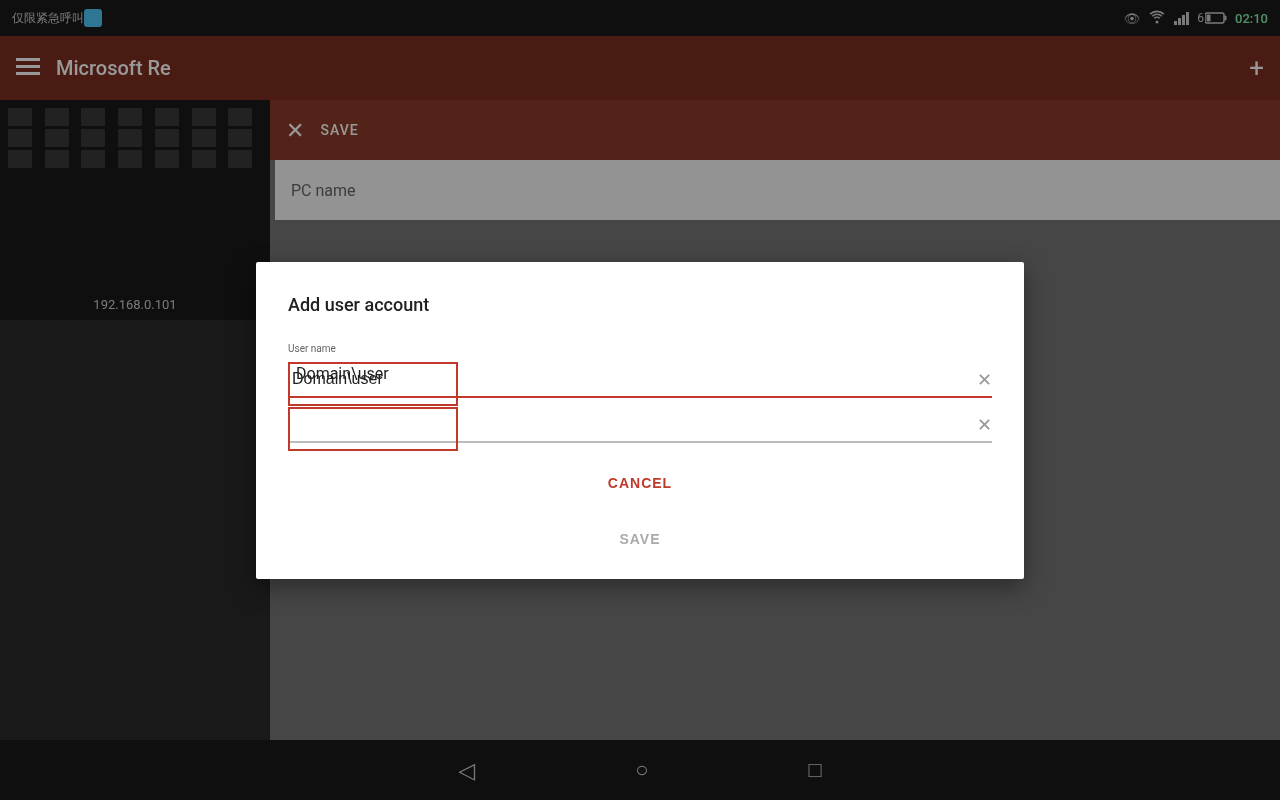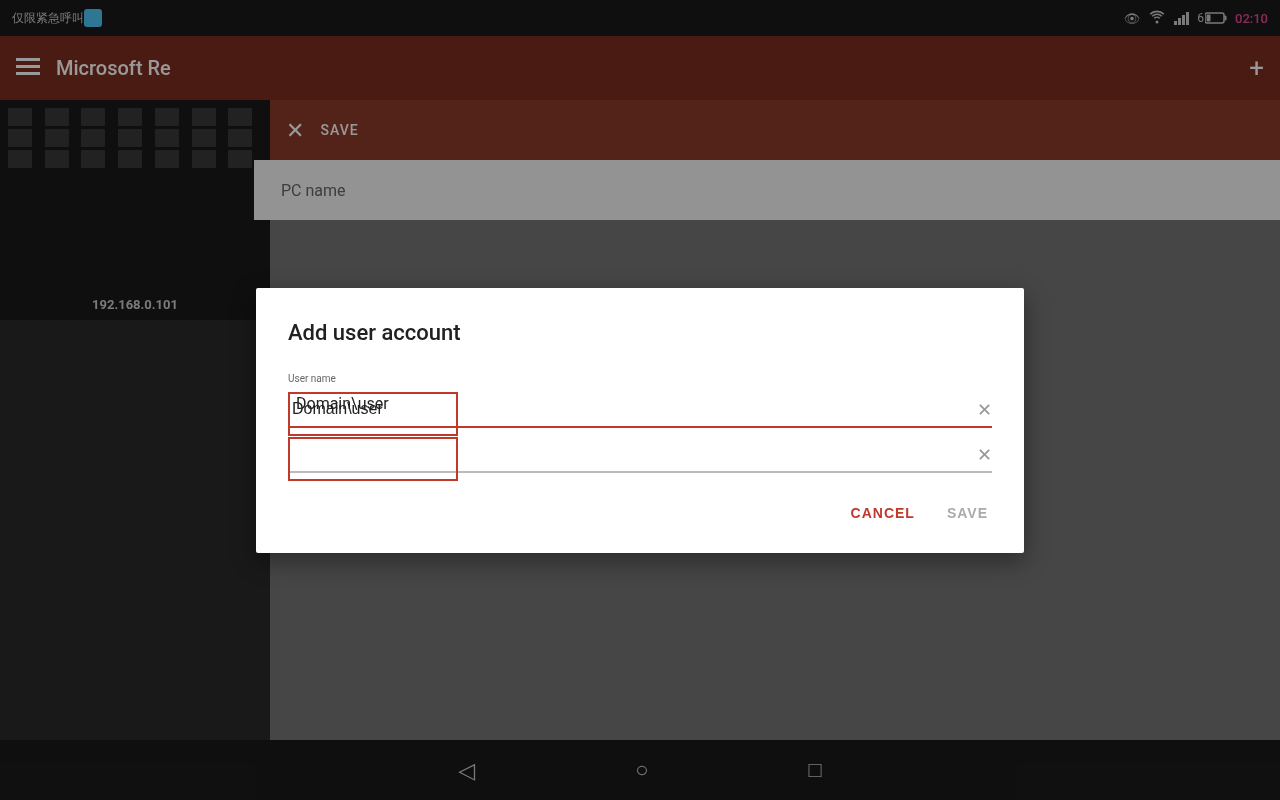--- a/index.html
+++ b/index.html
@@ -102,47 +102,46 @@
       color: #fff;
       font-size: 14px;
       font-weight: 500;
       letter-spacing: 1px;
       cursor: pointer;
     }
 
     
     .pc-name-area {
       position: absolute;
-      top: 160px; left: 254px; right: 0;
+      top: 160px; left: 275px; right: 0;
       height: 60px;
       background: #f5f5f5;
       display: flex;
       align-items: center;
-      padding: 0 27px;
+      padding: 0 16px;
       z-index: 84;
     }
     .pc-name-label {
       color: #666;
       font-size: 16px;
     }
 
     
     .sidebar-thumb {
       position: absolute;
       top: 100px; left: 0; width: 270px; bottom: 60px;
       background: #2a2a2a;
       z-index: 83;
       overflow: hidden;
     }
     .thumb-desktop {
       width: 100%;
       height: 220px;
       background: #1a1a1a;
       position: relative;
-      font-weight: bold;
     }
     .thumb-icons {
       display: grid;
       grid-template-columns: repeat(7, 1fr);
       gap: 3px;
       padding: 8px;
     }
     .thumb-icon {
       width: 24px;
       height: 18px;
@@ -182,21 +181,21 @@
     .dialog {
       background: #fff;
       width: 768px;
       border-radius: 2px;
       padding: 32px 32px 24px 32px;
       box-shadow: 0 8px 24px rgba(0,0,0,0.4);
       position: relative;
       top: 20px;
     }
     .dialog-title {
-      font-size: 22px;
+      font-size: 18px;
       font-weight: 500;
       color: #212121;
       margin-bottom: 28px;
     }
     .dialog-field-label {
       font-size: 10px;
       color: #666;
       margin-bottom: 8px;
     }
     .dialog-input-wrapper {
@@ -229,20 +228,21 @@
       color: #999;
       font-size: 18px;
       cursor: pointer;
       line-height: 1;
     }
     .dialog-buttons {
       display: flex;
       justify-content: flex-end;
       gap: 24px;
       margin-top: 20px;
+      flex-direction: column;
     }
     .btn-cancel {
       font-size: 14px;
       font-weight: 700;
       color: #c0392b;
       letter-spacing: 1px;
       background: none;
       border: none;
       cursor: pointer;
       padding: 8px 4px;
@@ -304,21 +304,21 @@
     </span>
 
     <span style="display:inline-flex;align-items:center;gap:1px;">
       <span style="font-size:12px;color:#ccc;">6</span>
       <svg width="22" height="12" viewBox="0 0 22 12">
           <rect x="0" y="1" width="19" height="10" rx="2" fill="none" stroke="#ccc" stroke-width="1.5"></rect>
           <rect x="19.5" y="3.5" width="2" height="5" rx="1" fill="#ccc"></rect>
           <rect x="1.5" y="2.5" width="4" height="7" rx="1" fill="#ccc"></rect>
         </svg>
     </span>
-    <span style="font-size:13px;color:#ec4899;font-weight:500;">02:10</span>
+    <span style="font-size:13px;color:#86efac;font-weight:500;">02:10</span>
   </div>
 </div>
 
 <div class="app-bar">
   <span class="app-bar-menu">
     <svg width="24" height="18" viewBox="0 0 24 18">
         <rect y="0" width="24" height="3" fill="#fff"></rect>
         <rect y="7" width="24" height="3" fill="#fff"></rect>
         <rect y="14" width="24" height="3" fill="#fff"></rect>
       </svg>

